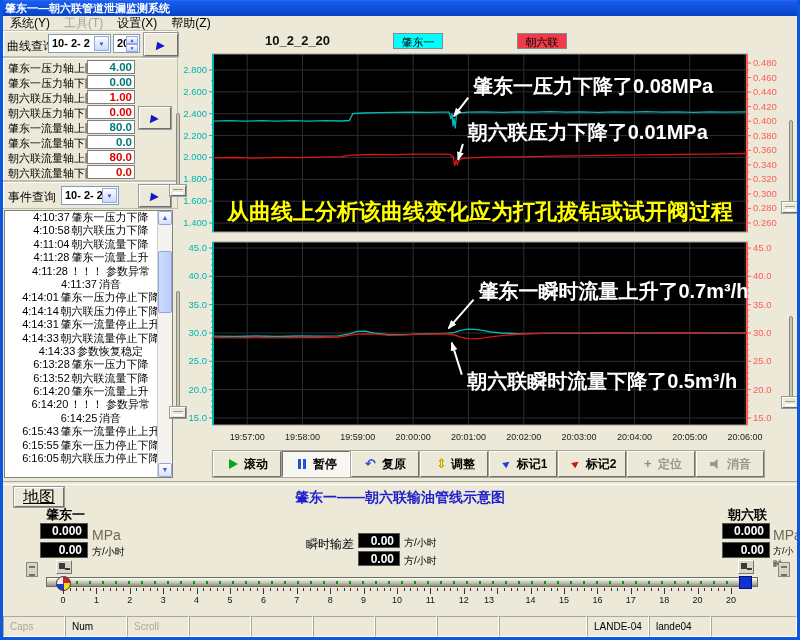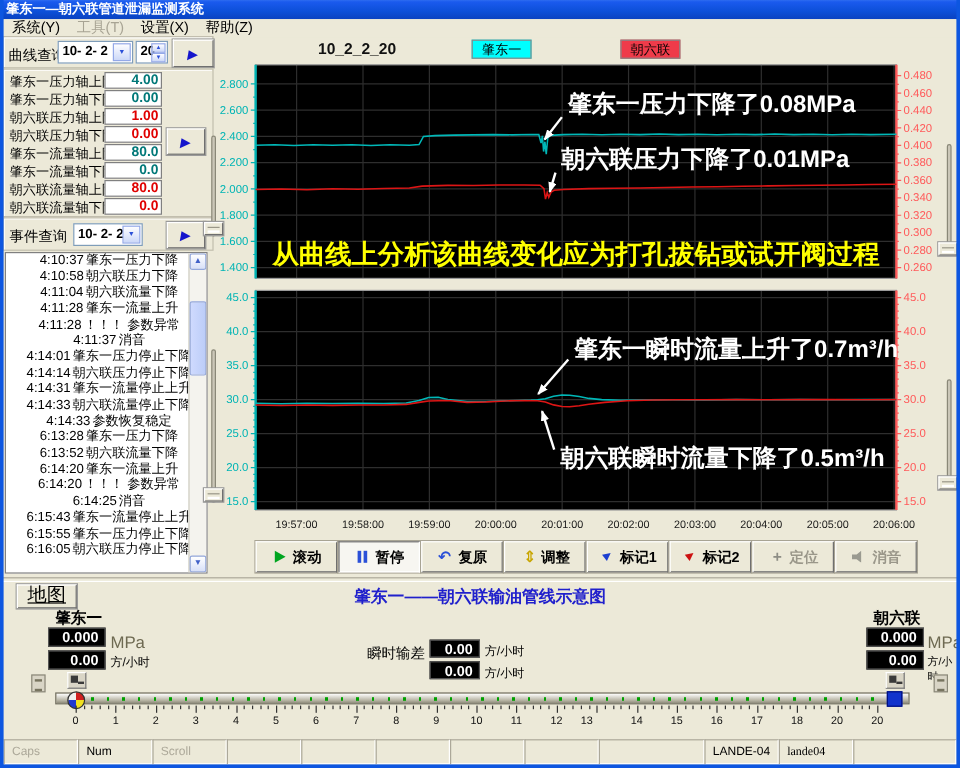--- a/index.html
+++ b/index.html
@@ -644,18 +644,18 @@
       <div class="scell dim" style="width: 62px;">Caps</div>
       <div class="scell" style="width: 62px;">Num</div>
       <div class="scell dim" style="width: 62px;">Scroll</div>
       <div class="scell" style="width: 62px;"></div>
       <div class="scell" style="width: 62px;"></div>
       <div class="scell" style="width: 62px;"></div>
       <div class="scell" style="width: 62px;"></div>
       <div class="scell" style="width: 62px;"></div>
       <div class="scell" style="width: 88px;"></div>
       <div class="scell" style="width: 62px;">LANDE-04</div>
-      <div class="scell" style="width: 62px; font-family: Liberation Serif, serif;">lande04</div>
+      <div class="scell" style="width: 62px;">lande04</div>
       <div class="scell" style="width: 76px; flex: 1 1 0%;"></div>
     </div>
 
   <div id="frame"></div>
 </div>
 
 </body></html>

